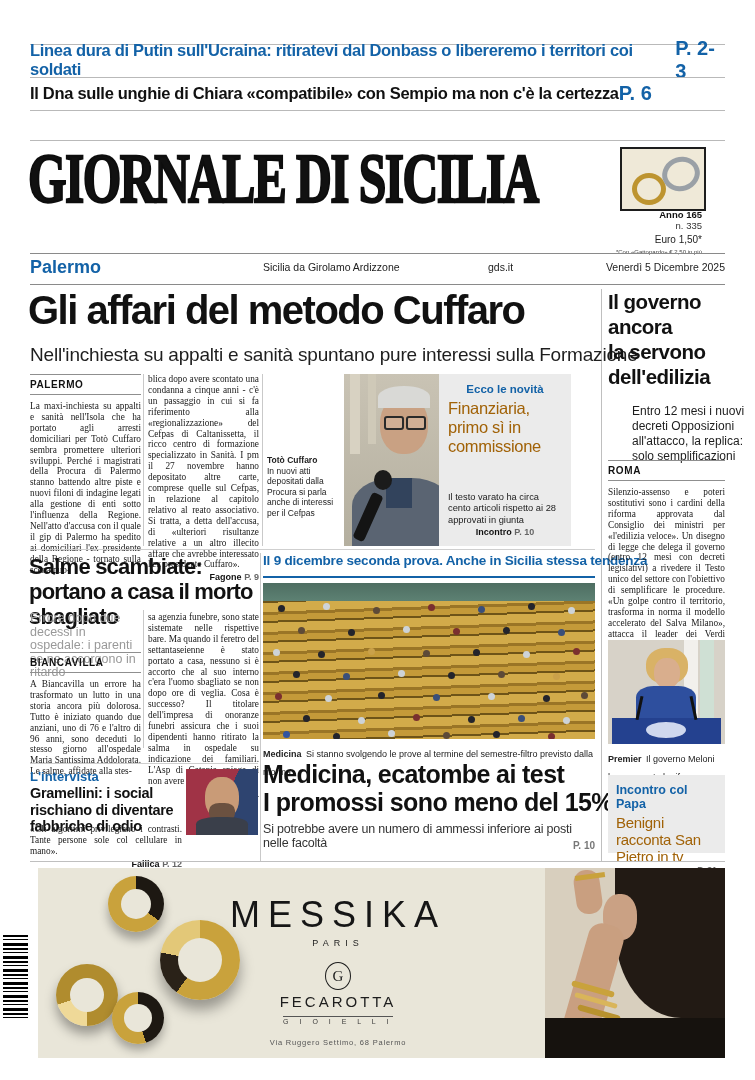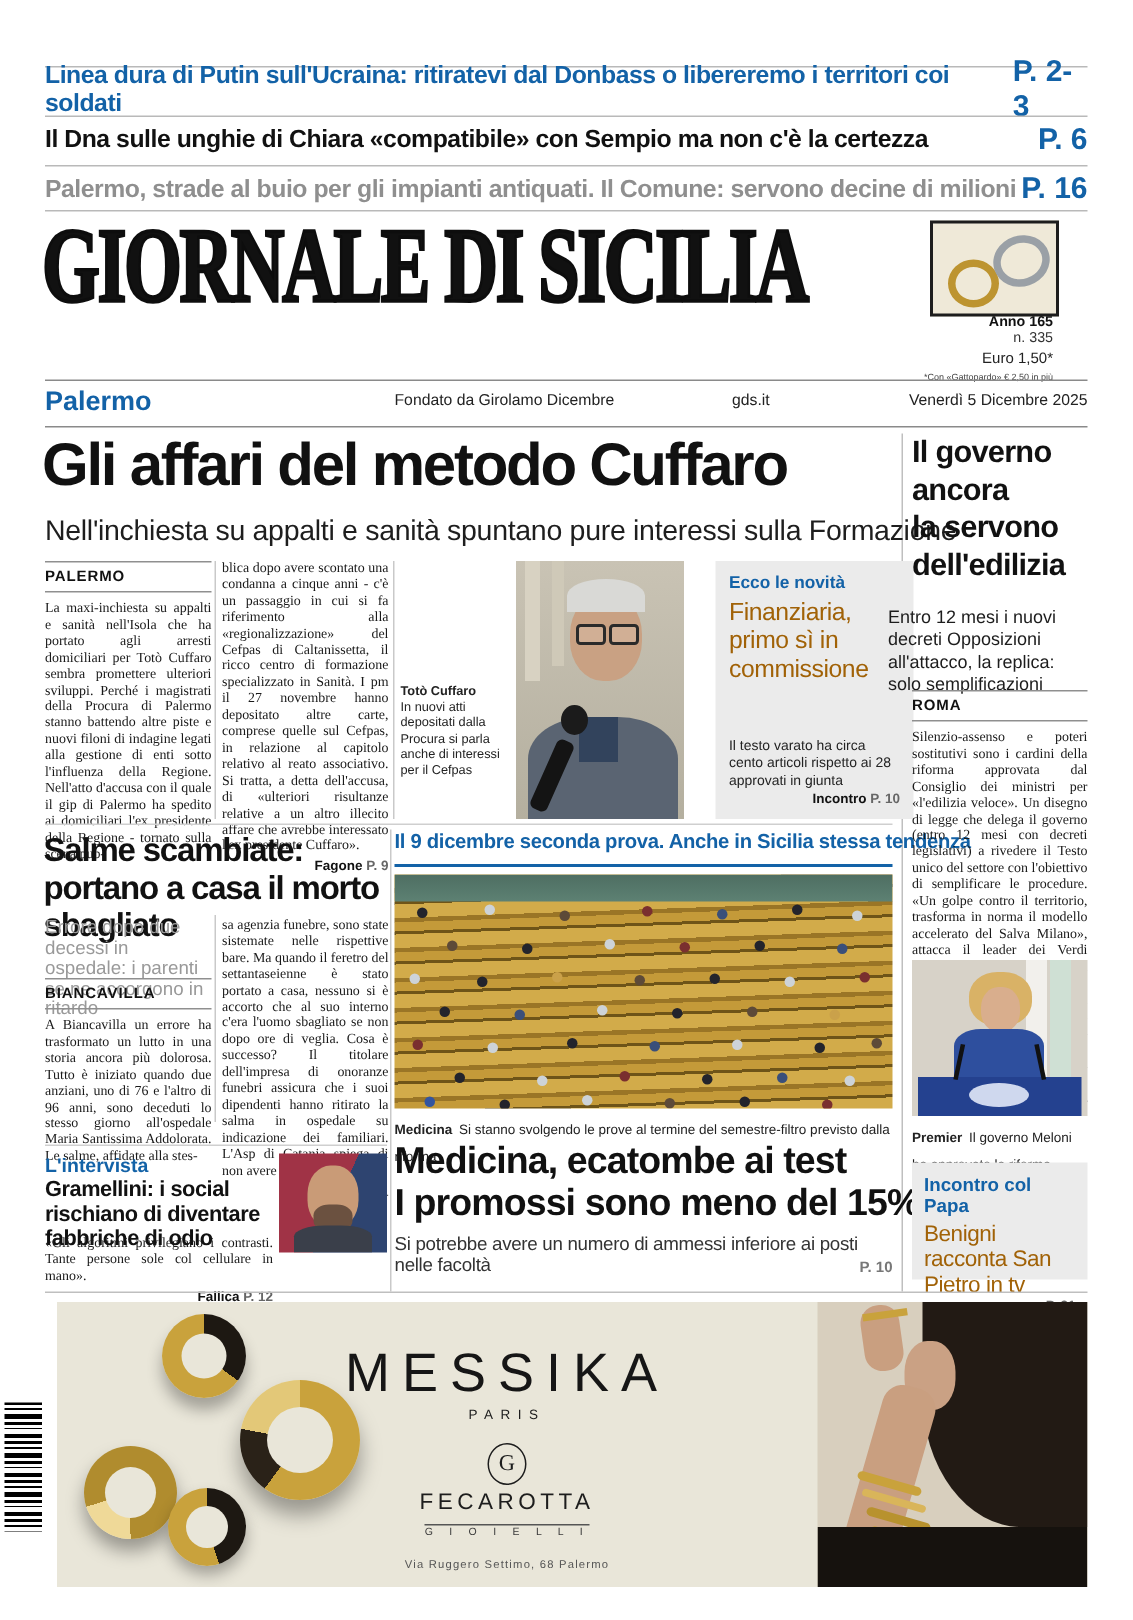--- a/index.html
+++ b/index.html
@@ -1,21 +1,21 @@
 <!DOCTYPE html>
 <html><head>
 <meta charset="utf-8">
 <style>
   html,body{margin:0;padding:0;background:#fff;}
   .page{position:relative;width:755px;height:1080px;background:#fff;overflow:hidden;
         font-family:"Liberation Sans",sans-serif;color:#111;}
   .hr{position:absolute;height:1px;background:#b9b9b9;}
   .vr{position:absolute;width:1px;background:#c9c9c9;}
   
-  .strip-row{position:absolute;left:30px;width:695px;height:28px;display:flex;align-items:center;justify-content:space-between;}
+  .strip-row{position:absolute;left:30px;width:695px;height:28px;display:flex;align-items:center;}
   .strip-text{font-weight:bold;font-size:16.5px;letter-spacing:-0.3px;}
   .strip-page{font-weight:bold;font-size:20px;color:#1362a7;}
   
   .masthead-title{position:absolute;left:28px;top:138px;font-family:"Liberation Serif",serif;
       font-weight:700;font-size:62px;letter-spacing:-2px;transform:scale(0.80,1.14);
       transform-origin:left top;-webkit-text-stroke:2px #0d0d0d;white-space:nowrap;}
   .mast-thumb{position:absolute;left:620px;top:147px;width:82px;height:60px;background:#efe9d8;border:2px solid #1d1d1d;overflow:hidden;}
   .ring{position:absolute;border-radius:50%;}
   .mast-info{position:absolute;right:53px;top:209px;text-align:right;line-height:11px;}
   .mi-anno{font-size:9.5px;font-weight:bold;}
@@ -45,21 +45,21 @@
   .ph{position:absolute;overflow:hidden;}
   .abs{position:absolute;}
   
   .sal-hl{position:absolute;left:29px;top:554px;width:232px;font-size:22px;line-height:25px;font-weight:bold;letter-spacing:-0.8px;}
   .sal-deck{position:absolute;left:30px;top:612px;width:111px;font-size:12.5px;line-height:13.5px;color:#999;}
   .med-kick{position:absolute;left:263px;top:553px;font-size:13.5px;font-weight:bold;color:#1362a7;letter-spacing:-0.2px;}
   .med-hl{position:absolute;left:263px;top:760px;font-size:25px;line-height:28px;font-weight:bold;letter-spacing:-0.6px;}
   .med-deck{position:absolute;left:263px;top:822px;width:332px;font-size:12.5px;color:#333;letter-spacing:-0.2px;}
   
   .ed-title{position:absolute;left:608px;top:289px;width:120px;font-size:20.5px;line-height:25px;font-weight:bold;letter-spacing:-0.5px;}
-  .ed-deck{position:absolute;left:592px;top:404px;width:118px;font-size:12px;line-height:15px;color:#1d1d1d;}
+  .ed-deck{position:absolute;left:632px;top:404px;width:118px;font-size:12px;line-height:15px;color:#1d1d1d;}
   .int-kick{position:absolute;left:30px;top:769px;font-size:13px;font-weight:bold;color:#1362a7;}
   .int-title{position:absolute;left:30px;top:785px;width:152px;font-size:14.5px;line-height:16.5px;font-weight:bold;letter-spacing:-0.3px;}
   
   .ad{position:absolute;left:38px;top:868px;width:687px;height:190px;background:#e9e6d9;overflow:hidden;}
   .ad-brand{font-size:36px;letter-spacing:8px;color:#161616;font-weight:400;}
   .ad-paris{font-size:9px;letter-spacing:5px;color:#1d1d1d;margin-top:2px;}
   .ad-store{font-size:15px;letter-spacing:3px;color:#1d1d1d;margin-top:3px;}
   .ad-store-sub{font-size:7px;letter-spacing:4.5px;color:#3a3a3a;border-top:1px solid #555;display:inline-block;padding-top:1px;}
   .ad-addr{font-size:7.5px;letter-spacing:0.8px;color:#555;margin-top:10px;}
   .torus{position:absolute;border-radius:50%;}
@@ -76,41 +76,37 @@
   <div class="strip-row" style="top:46px;">
     <span class="strip-text" style="color:#1362a7;">Linea dura di Putin sull'Ucraina: ritiratevi dal Donbass o libereremo i territori coi soldati</span>
     <span class="strip-page">P. 2-3</span>
   </div>
   <div class="hr" style="left:30px;top:77px;width:695px;"></div>
   <div class="strip-row" style="top:79px;">
     <span class="strip-text" style="color:#111;">Il Dna sulle unghie di Chiara «compatibile» con Sempio ma non c'è la certezza</span>
     <span class="strip-page">P.  6</span>
   </div>
   <div class="hr" style="left:30px;top:110px;width:695px;"></div>
-  <div class="strip-row" style="top:112px;">
-    <span class="strip-text" style="color:#8f8f8f;">Palermo, strade al buio per gli impianti antiquati. Il Comune: servono decine di milioni</span>
-    <span class="strip-page">P. 16</span>
-  </div>
   <div class="hr" style="left:30px;top:140px;width:695px;"></div>
 
   <div class="masthead-title">GIORNALE DI SICILIA</div>
   <div class="mast-thumb ph">
     <div class="ring" style="left:10px;top:24px;width:24px;height:22px;border:5px solid #bd9430;"></div>
     <div class="ring" style="left:40px;top:8px;width:28px;height:24px;border:5px solid #9aa0a6;transform:rotate(-18deg);"></div>
   </div>
   <div class="mast-info">
     <div class="mi-anno">Anno 165</div>
     <div class="mi-num">n. 335</div>
     <div class="mi-price">Euro 1,50*</div>
     <div class="mi-note">*Con «Gattopardo» € 2,50 in più</div>
   </div>
 
   <div class="hr" style="left:30px;top:253px;width:695px;background:#8a8a8a;"></div>
   <div class="dl-ed">Palermo</div>
-  <div class="dl-item" style="left:263px;">Fondato da Girolamo Dicembre</div>
+  <div class="dl-item" style="left:263px;">Sicilia da Girolamo Ardizzone</div>
   <div class="dl-item" style="left:488px;">gds.it</div>
   <div class="dl-item" style="right:30px;">Venerdì 5 Dicembre 2025</div>
   <div class="hr" style="left:30px;top:284px;width:695px;background:#8a8a8a;"></div>
 
   <div class="vr" style="left:601px;top:289px;height:572px;background:#bfbfbf;"></div>
   <div class="vr" style="left:143px;top:374px;height:172px;"></div>
   <div class="vr" style="left:262px;top:374px;height:172px;"></div>
   <div class="vr" style="left:260px;top:553px;height:308px;"></div>
   <div class="vr" style="left:143px;top:610px;height:138px;"></div>
 
@@ -139,21 +135,21 @@
     <div class="abs" style="left:36px;top:22px;width:48px;height:58px;border-radius:46%;background:#c9a183;"></div>
     <div class="abs" style="left:34px;top:12px;width:52px;height:22px;border-radius:50% 50% 0 0;background:#d9d9d6;"></div>
     <div class="abs" style="left:40px;top:42px;width:16px;height:10px;border:2px solid #2a2a2a;border-radius:3px;background:rgba(255,255,255,.15);"></div>
     <div class="abs" style="left:62px;top:42px;width:16px;height:10px;border:2px solid #2a2a2a;border-radius:3px;background:rgba(255,255,255,.15);"></div>
     <div class="abs" style="left:8px;top:104px;width:100px;height:70px;border-radius:40% 40% 0 0;background:#5a6472;"></div>
     <div class="abs" style="left:42px;top:104px;width:26px;height:30px;background:#32435c;"></div>
     <div class="abs" style="left:18px;top:118px;width:12px;height:50px;background:#141414;transform:rotate(24deg);border-radius:4px;"></div>
     <div class="abs" style="left:30px;top:96px;width:18px;height:20px;border-radius:50%;background:#1b1b1b;"></div>
   </div>
 
-  <div class="gbox" style="left:477px;top:374px;width:132px;height:172px;">
+  <div class="gbox" style="left:439px;top:374px;width:132px;height:172px;align-items:center;">
     <div class="bk">Ecco le novità</div>
     <div class="bt">Finanziaria, primo sì in commissione</div>
     <div class="bb">Il testo varato ha circa cento articoli rispetto ai 28 approvati in giunta</div>
     <div class="bby"><b>Incontro</b> <span style="color:#666;font-weight:bold;">P. 10</span></div>
   </div>
 
   <div class="hr" style="left:30px;top:549px;width:565px;background:#cfcfcf;"></div>
 
   <div class="sal-hl">Salme scambiate: portano a casa il morto sbagliato</div>
   <div class="sal-deck">Errore dopo due decessi in ospedale: i parenti se ne accorgono in ritardo</div>

